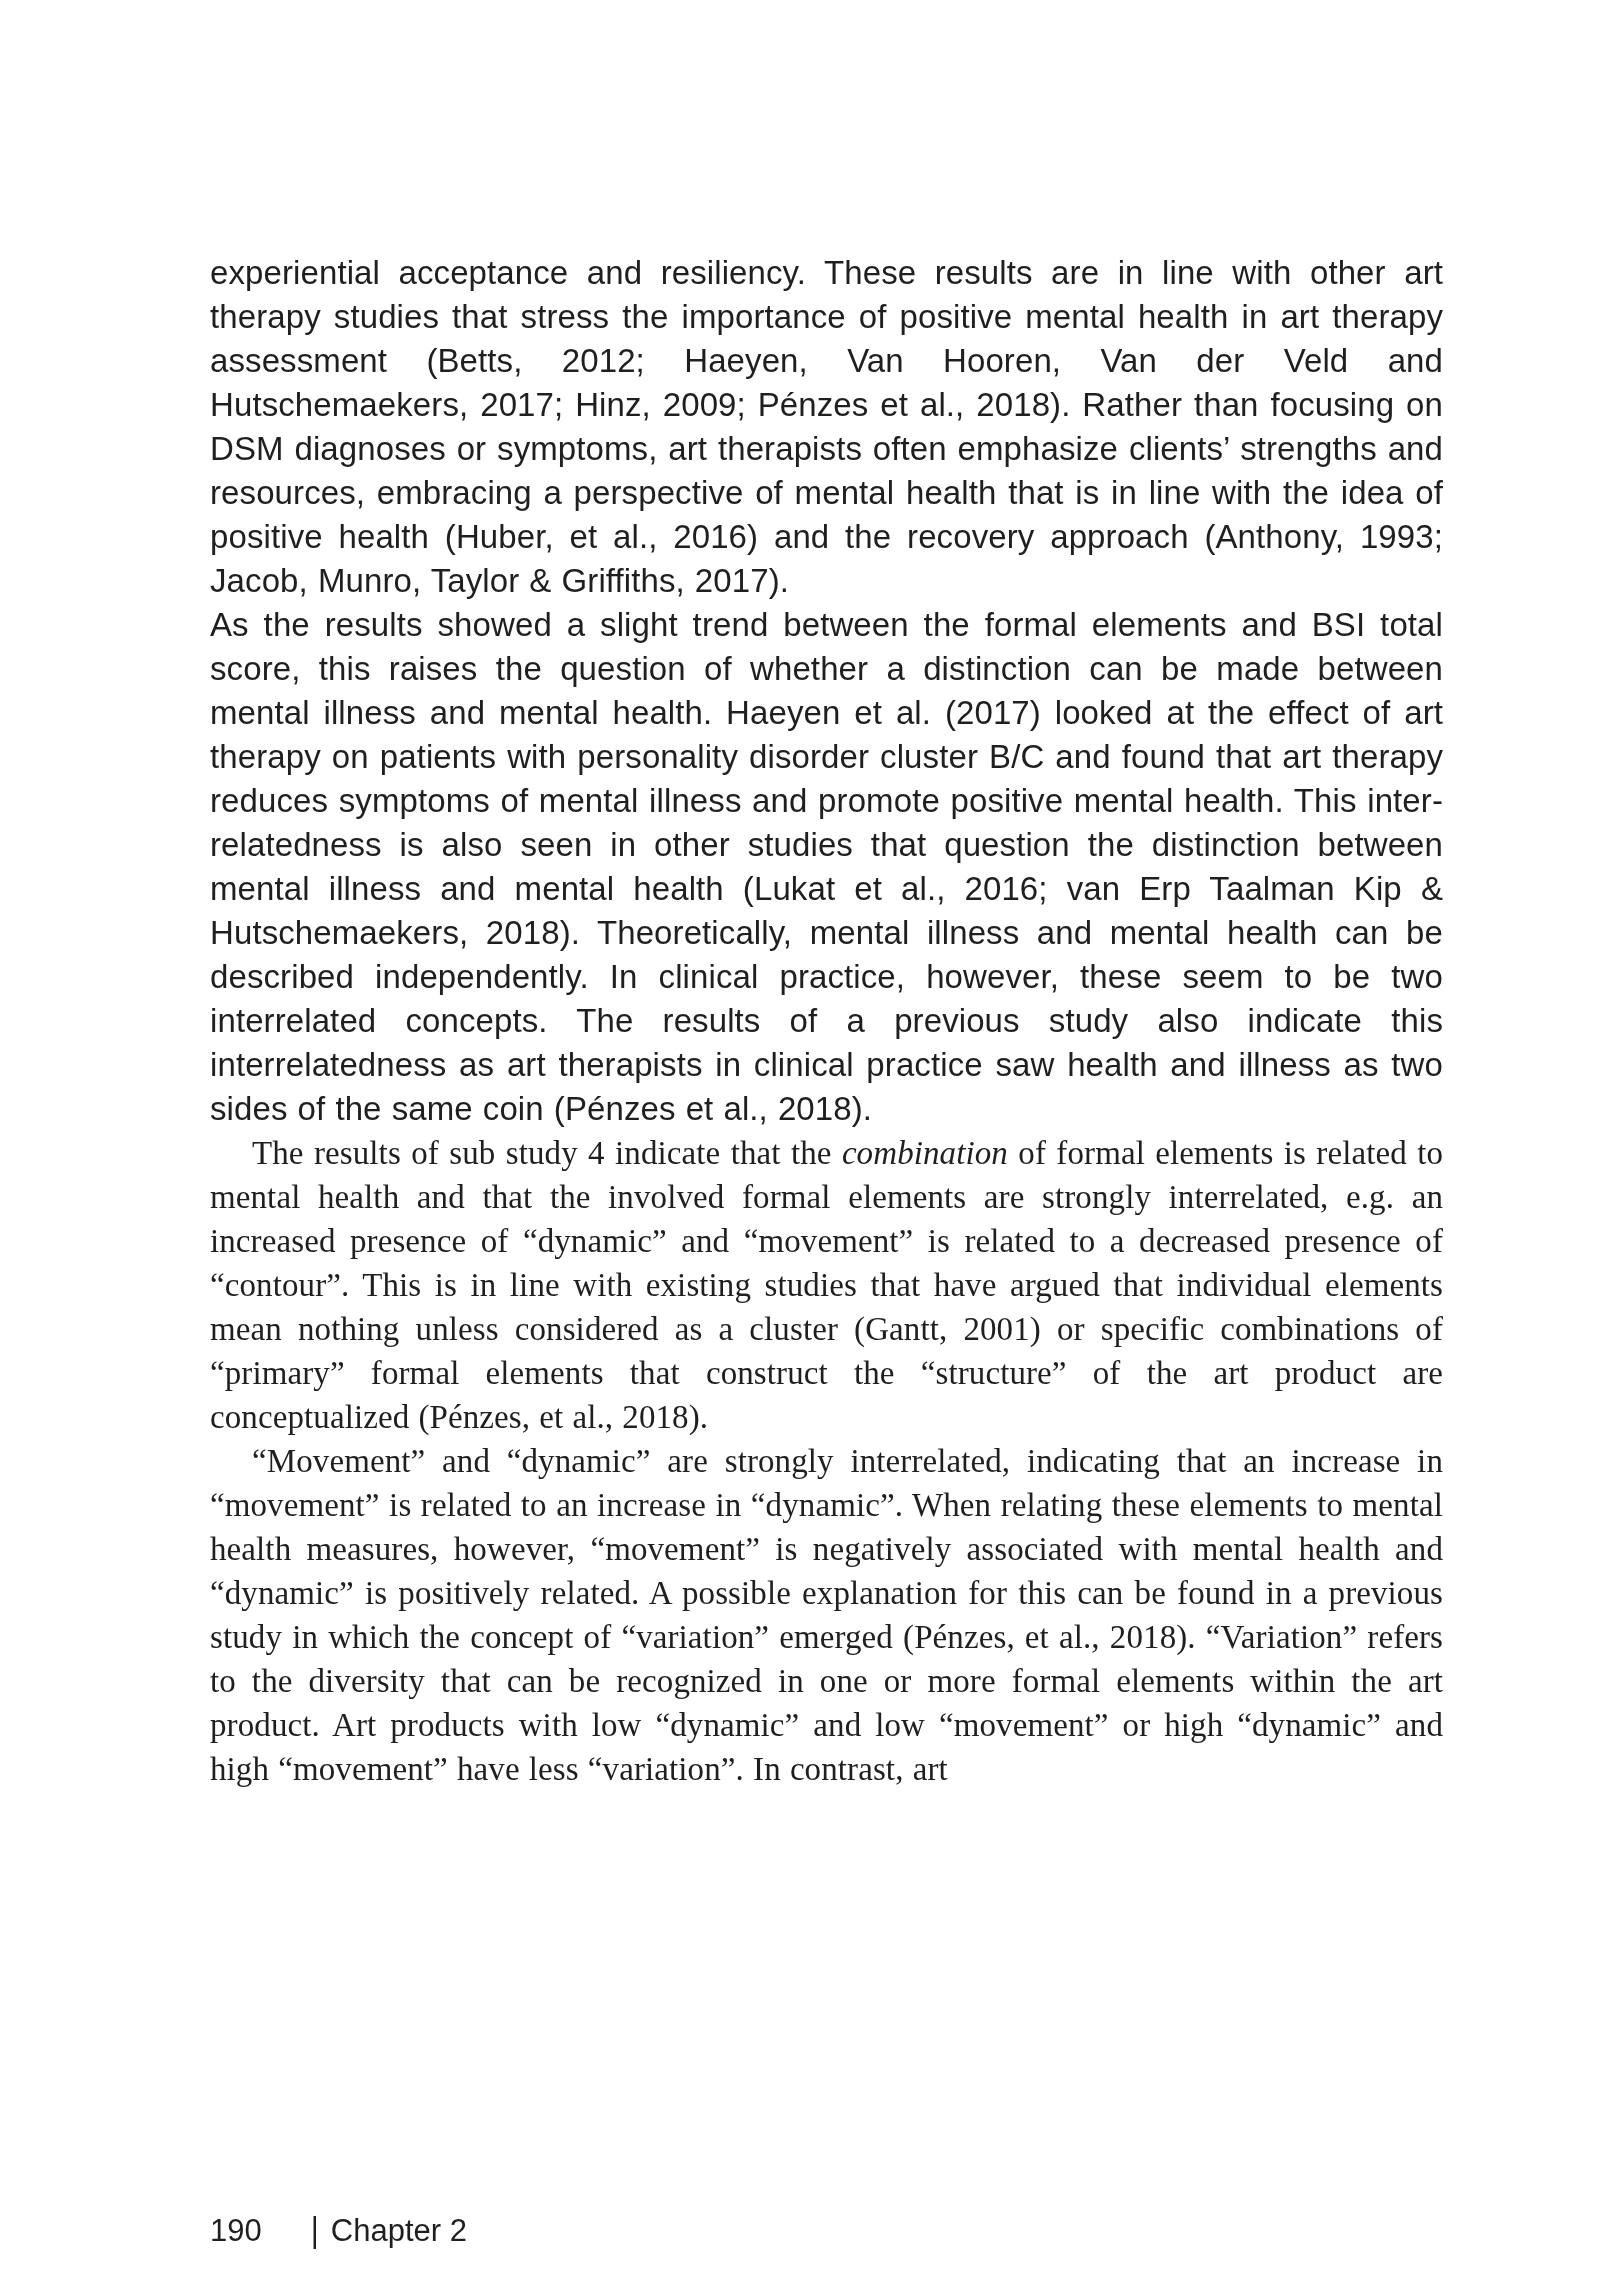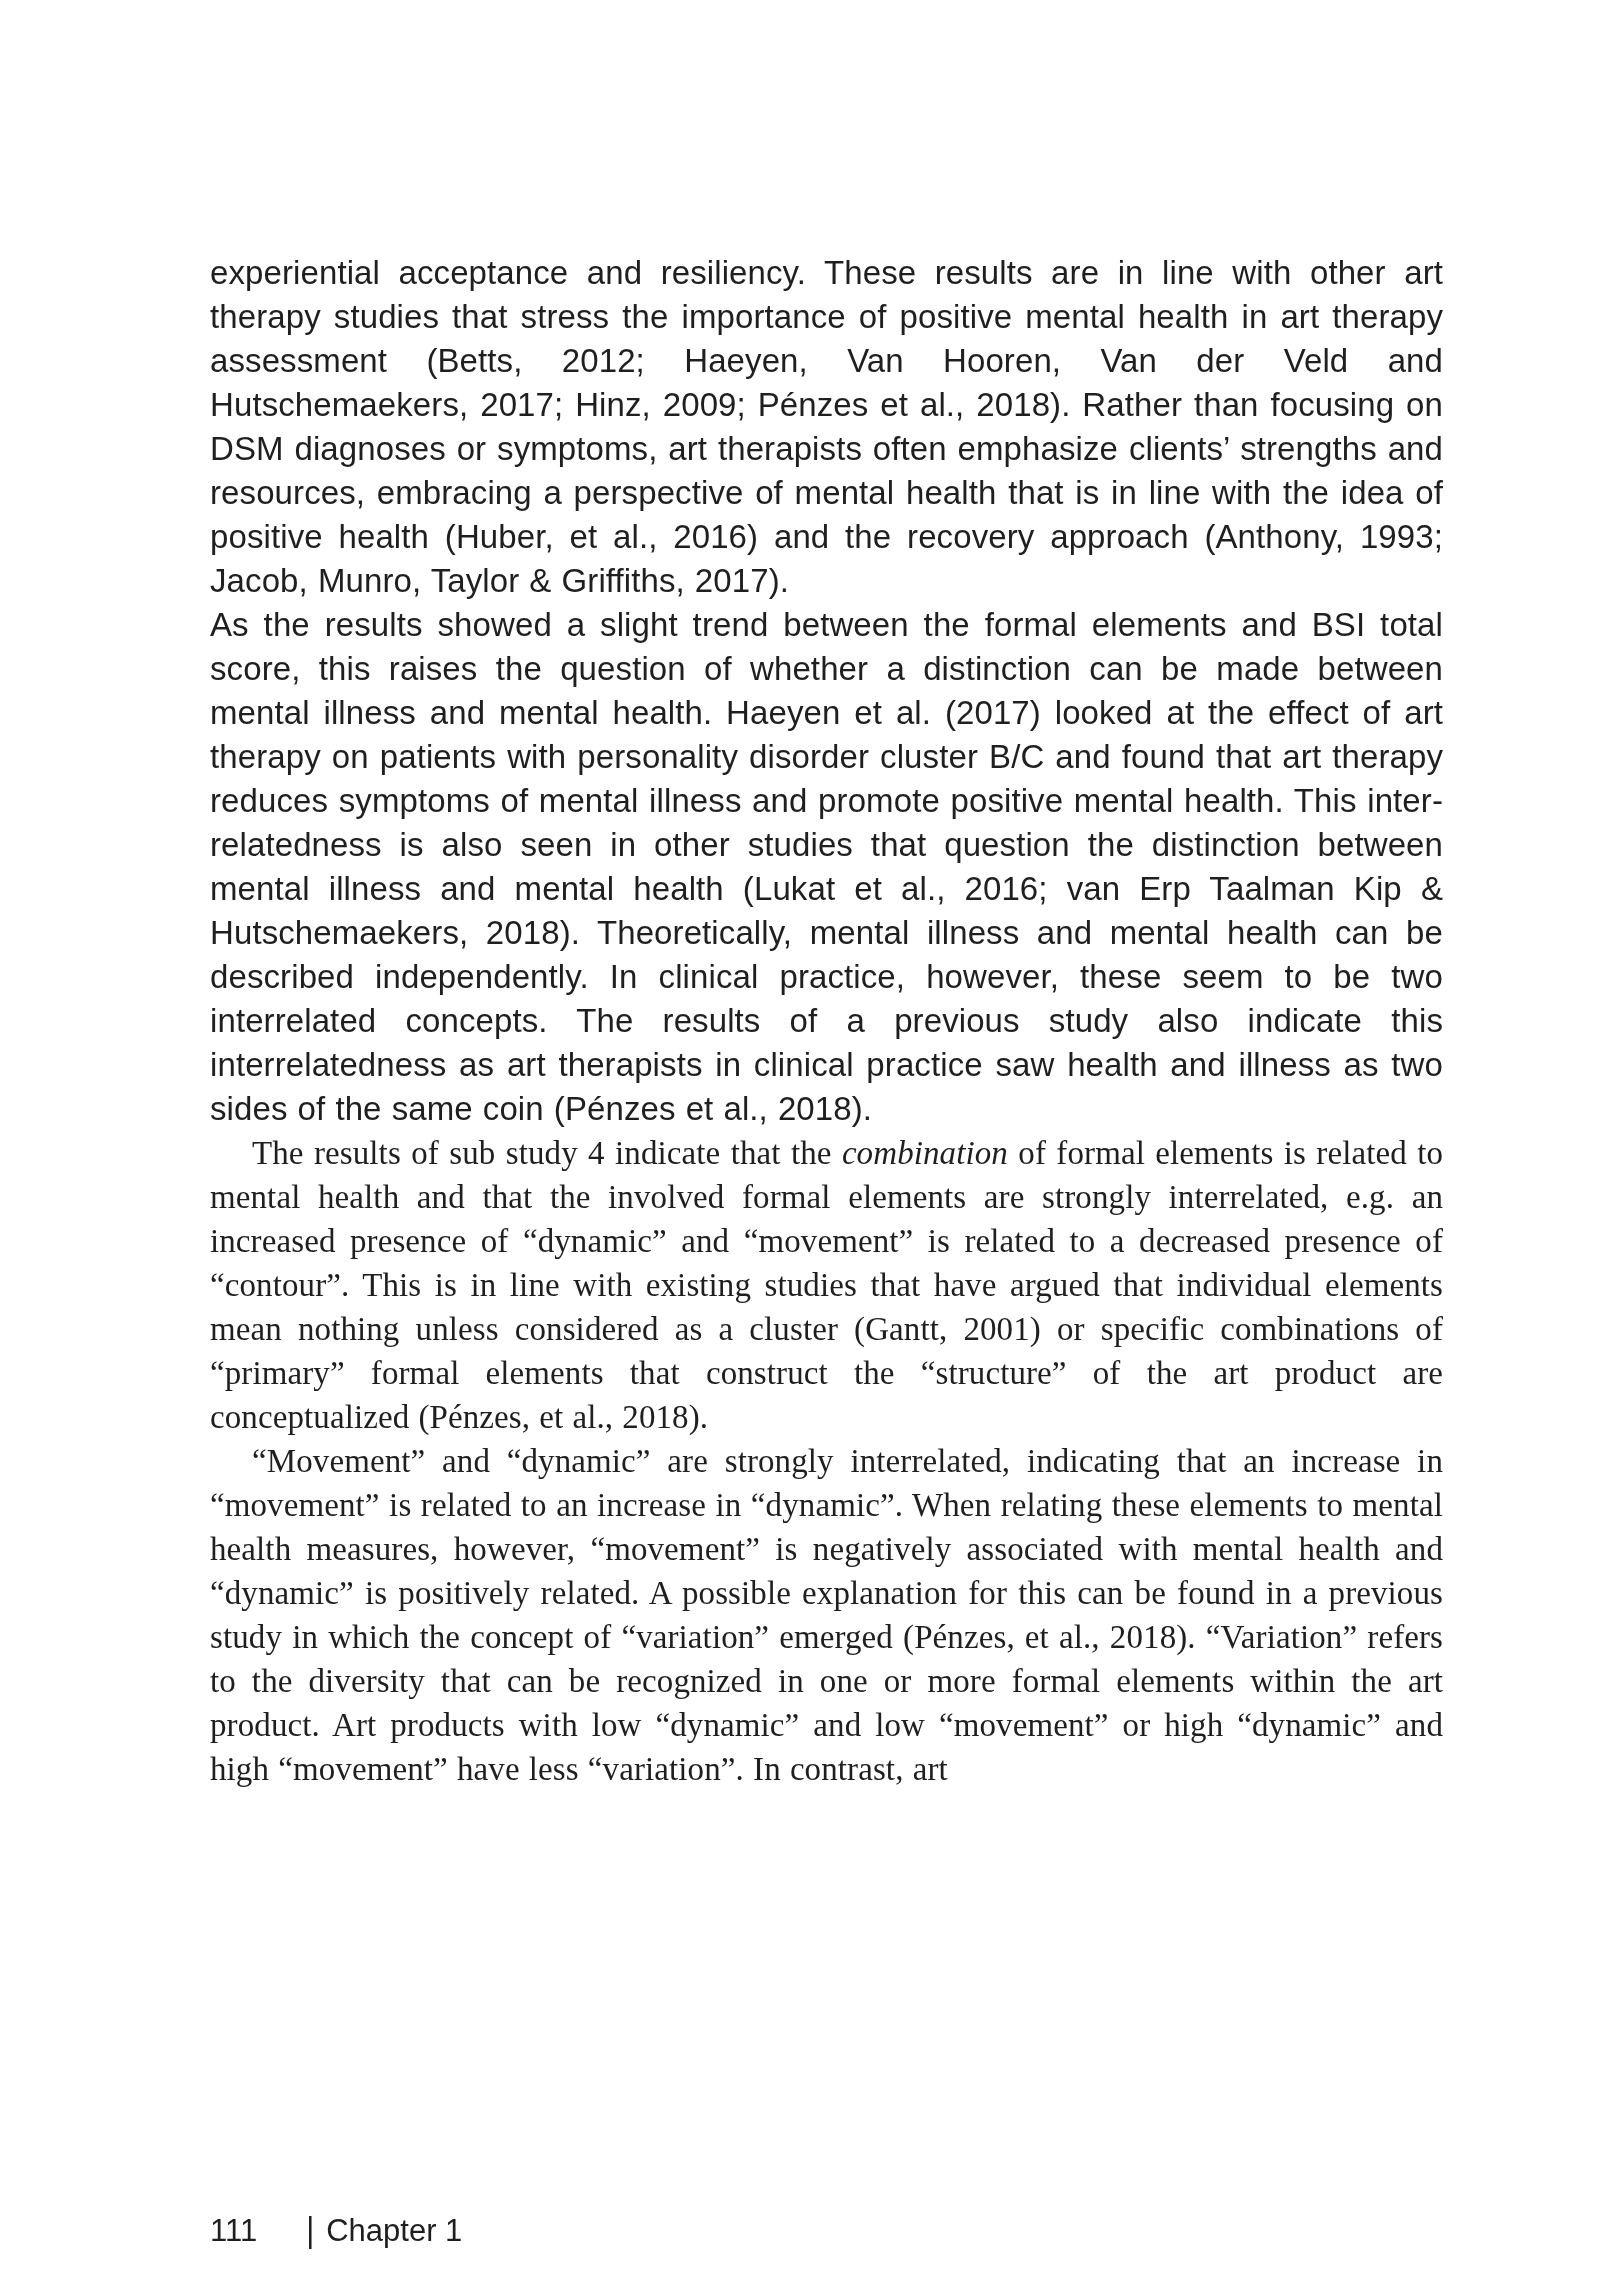--- a/index.html
+++ b/index.html
@@ -80,19 +80,19 @@
 
     <p class="para">As the results showed a slight trend between the formal elements and BSI total score, this raises the question of whether a distinction can be made between mental illness and mental health. Haeyen et al. (2017) looked at the effect of art therapy on patients with personality disorder cluster B/C and found that art therapy reduces symptoms of mental illness and promote positive mental health. This inter-relatedness is also seen in other studies that question the distinction between mental illness and mental health (Lukat et al., 2016; van Erp Taalman Kip &amp; Hutschemaekers, 2018). Theoretically, mental illness and mental health can be described independently. In clinical practice, however, these seem to be two interrelated concepts. The results of a previous study also indicate this interrelatedness as art therapists in clinical practice saw health and illness as two sides of the same coin (Pénzes et al., 2018).</p>
 
     <p class="para indent"><span>The results of sub study 4 indicate that the </span><em>combination</em><span> of formal elements is related to mental health and that the involved formal elements are strongly interrelated, e.g. an increased presence of “dynamic” and “movement” is related to a decreased presence of “contour”. This is in line with existing studies that have argued that individual elements mean nothing unless considered as a cluster (Gantt, 2001) or specific combinations of “primary” formal elements that construct the “structure” of the art product are conceptualized (Pénzes, et al., 2018).</span></p>
 
     <p class="para indent">“Movement” and “dynamic” are strongly interrelated, indicating that an increase in “movement” is related to an increase in “dynamic”. When relating these elements to mental health measures, however, “movement” is negatively associated with mental health and “dynamic” is positively related. A possible explanation for this can be found in a previous study in which the concept of “variation” emerged (Pénzes, et al., 2018). “Variation” refers to the diversity that can be recognized in one or more formal elements within the art product. Art products with low “dynamic” and low “movement” or high “dynamic” and high “movement” have less “variation”. In contrast, art</p>
 
   </div>
 
   <div class="footer">
-    <span class="page-number">111</span>
+    <span class="page-number">190</span>
     <span class="divider">|</span>
-    <span class="chapter-label">Chapter 1</span>
+    <span class="chapter-label">Chapter 2</span>
   </div>
 
 </div>
 
 
 </body></html>

